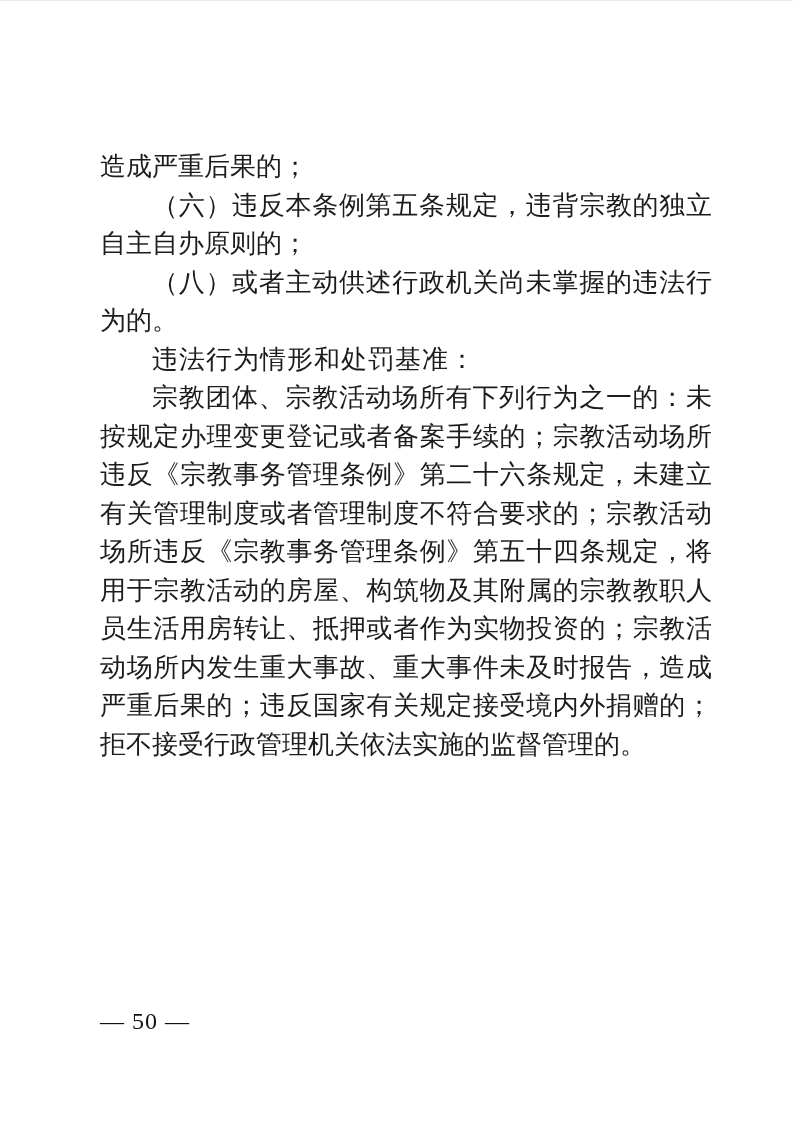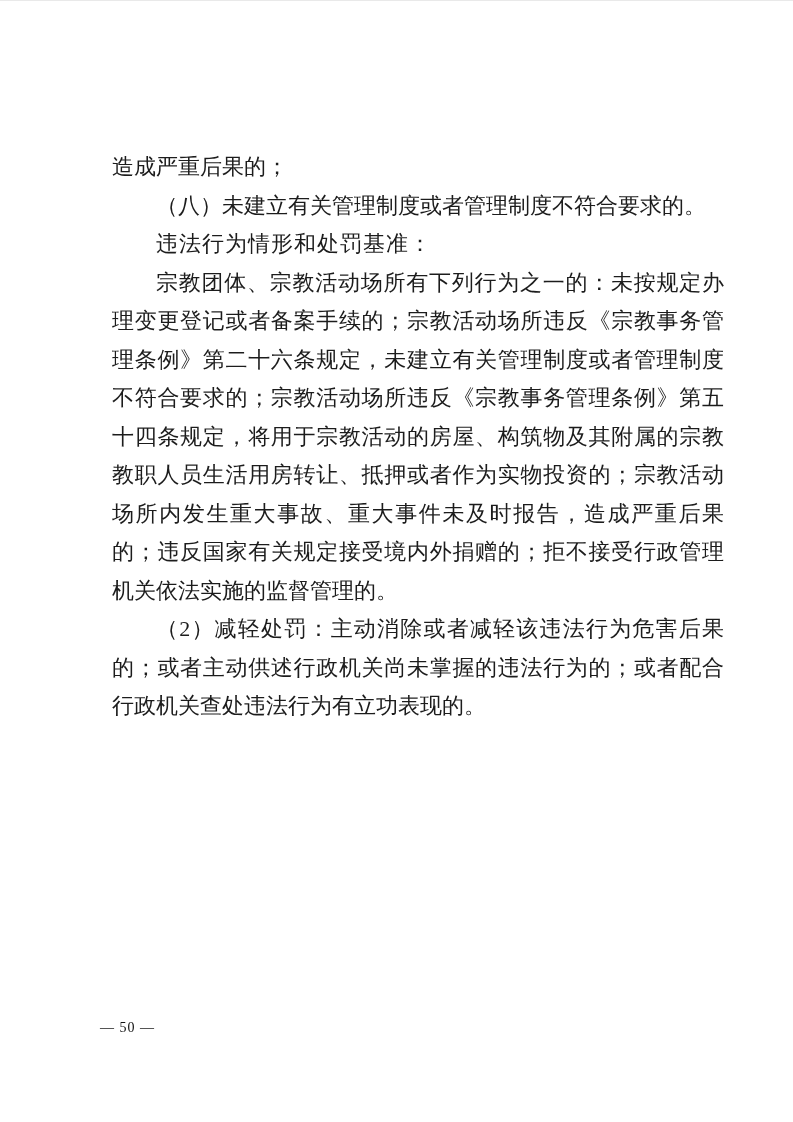--- a/index.html
+++ b/index.html
@@ -21,55 +21,53 @@
     position: absolute;
     top: 0; left: 0;
     width: 100%; height: 1px;
     background: #e9e9e9;
   }
   .content {
     position: absolute;
     left: 100px;
     top: 148px;
     width: 612px;
-    font-size: 22px;
+    font-size: 26px;
     line-height: 38.5px;
     text-align: justify;
     word-break: break-all;
-    margin-left: 12px;
   }
   .para {
     margin: 0;
     padding: 0;
   }
   .indent {
     text-indent: 2em;
   }
   .bold {
     font-weight: normal;
     letter-spacing: 1px;
   }
   .footer {
     position: absolute;
     left: 100px;
     top: 1008px;
-    font-size: 14px;
+    font-size: 24px;
     letter-spacing: 1px;
     color: #111;
-    margin-top: 12px;
   }
 </style>
 </head>
 <body>
 
 <div class="page">
   <div class="scan-edge"></div>
 
   <main class="content">
     <p class="para">造成严重后果的；</p>
-    <p class="para indent">（八）未建立有关管理制度或者管理制度不符合要求的。</p>
+    <p class="para indent">（六）违反本条例第五条规定，违背宗教的独立自主自办原则的；</p>
+    <p class="para indent">（八）或者主动供述行政机关尚未掌握的违法行为的。</p>
     <p class="para indent bold">违法行为情形和处罚基准：</p>
     <p class="para indent">宗教团体、宗教活动场所有下列行为之一的：未按规定办理变更登记或者备案手续的；宗教活动场所违反《宗教事务管理条例》第二十六条规定，未建立有关管理制度或者管理制度不符合要求的；宗教活动场所违反《宗教事务管理条例》第五十四条规定，将用于宗教活动的房屋、构筑物及其附属的宗教教职人员生活用房转让、抵押或者作为实物投资的；宗教活动场所内发生重大事故、重大事件未及时报告，造成严重后果的；违反国家有关规定接受境内外捐赠的；拒不接受行政管理机关依法实施的监督管理的。</p>
-    <p class="para indent">（2）减轻处罚：主动消除或者减轻该违法行为危害后果的；或者主动供述行政机关尚未掌握的违法行为的；或者配合行政机关查处违法行为有立功表现的。</p>
   </main>
 
   <div class="footer">— 50 —</div>
 </div>
 
 </body></html>

